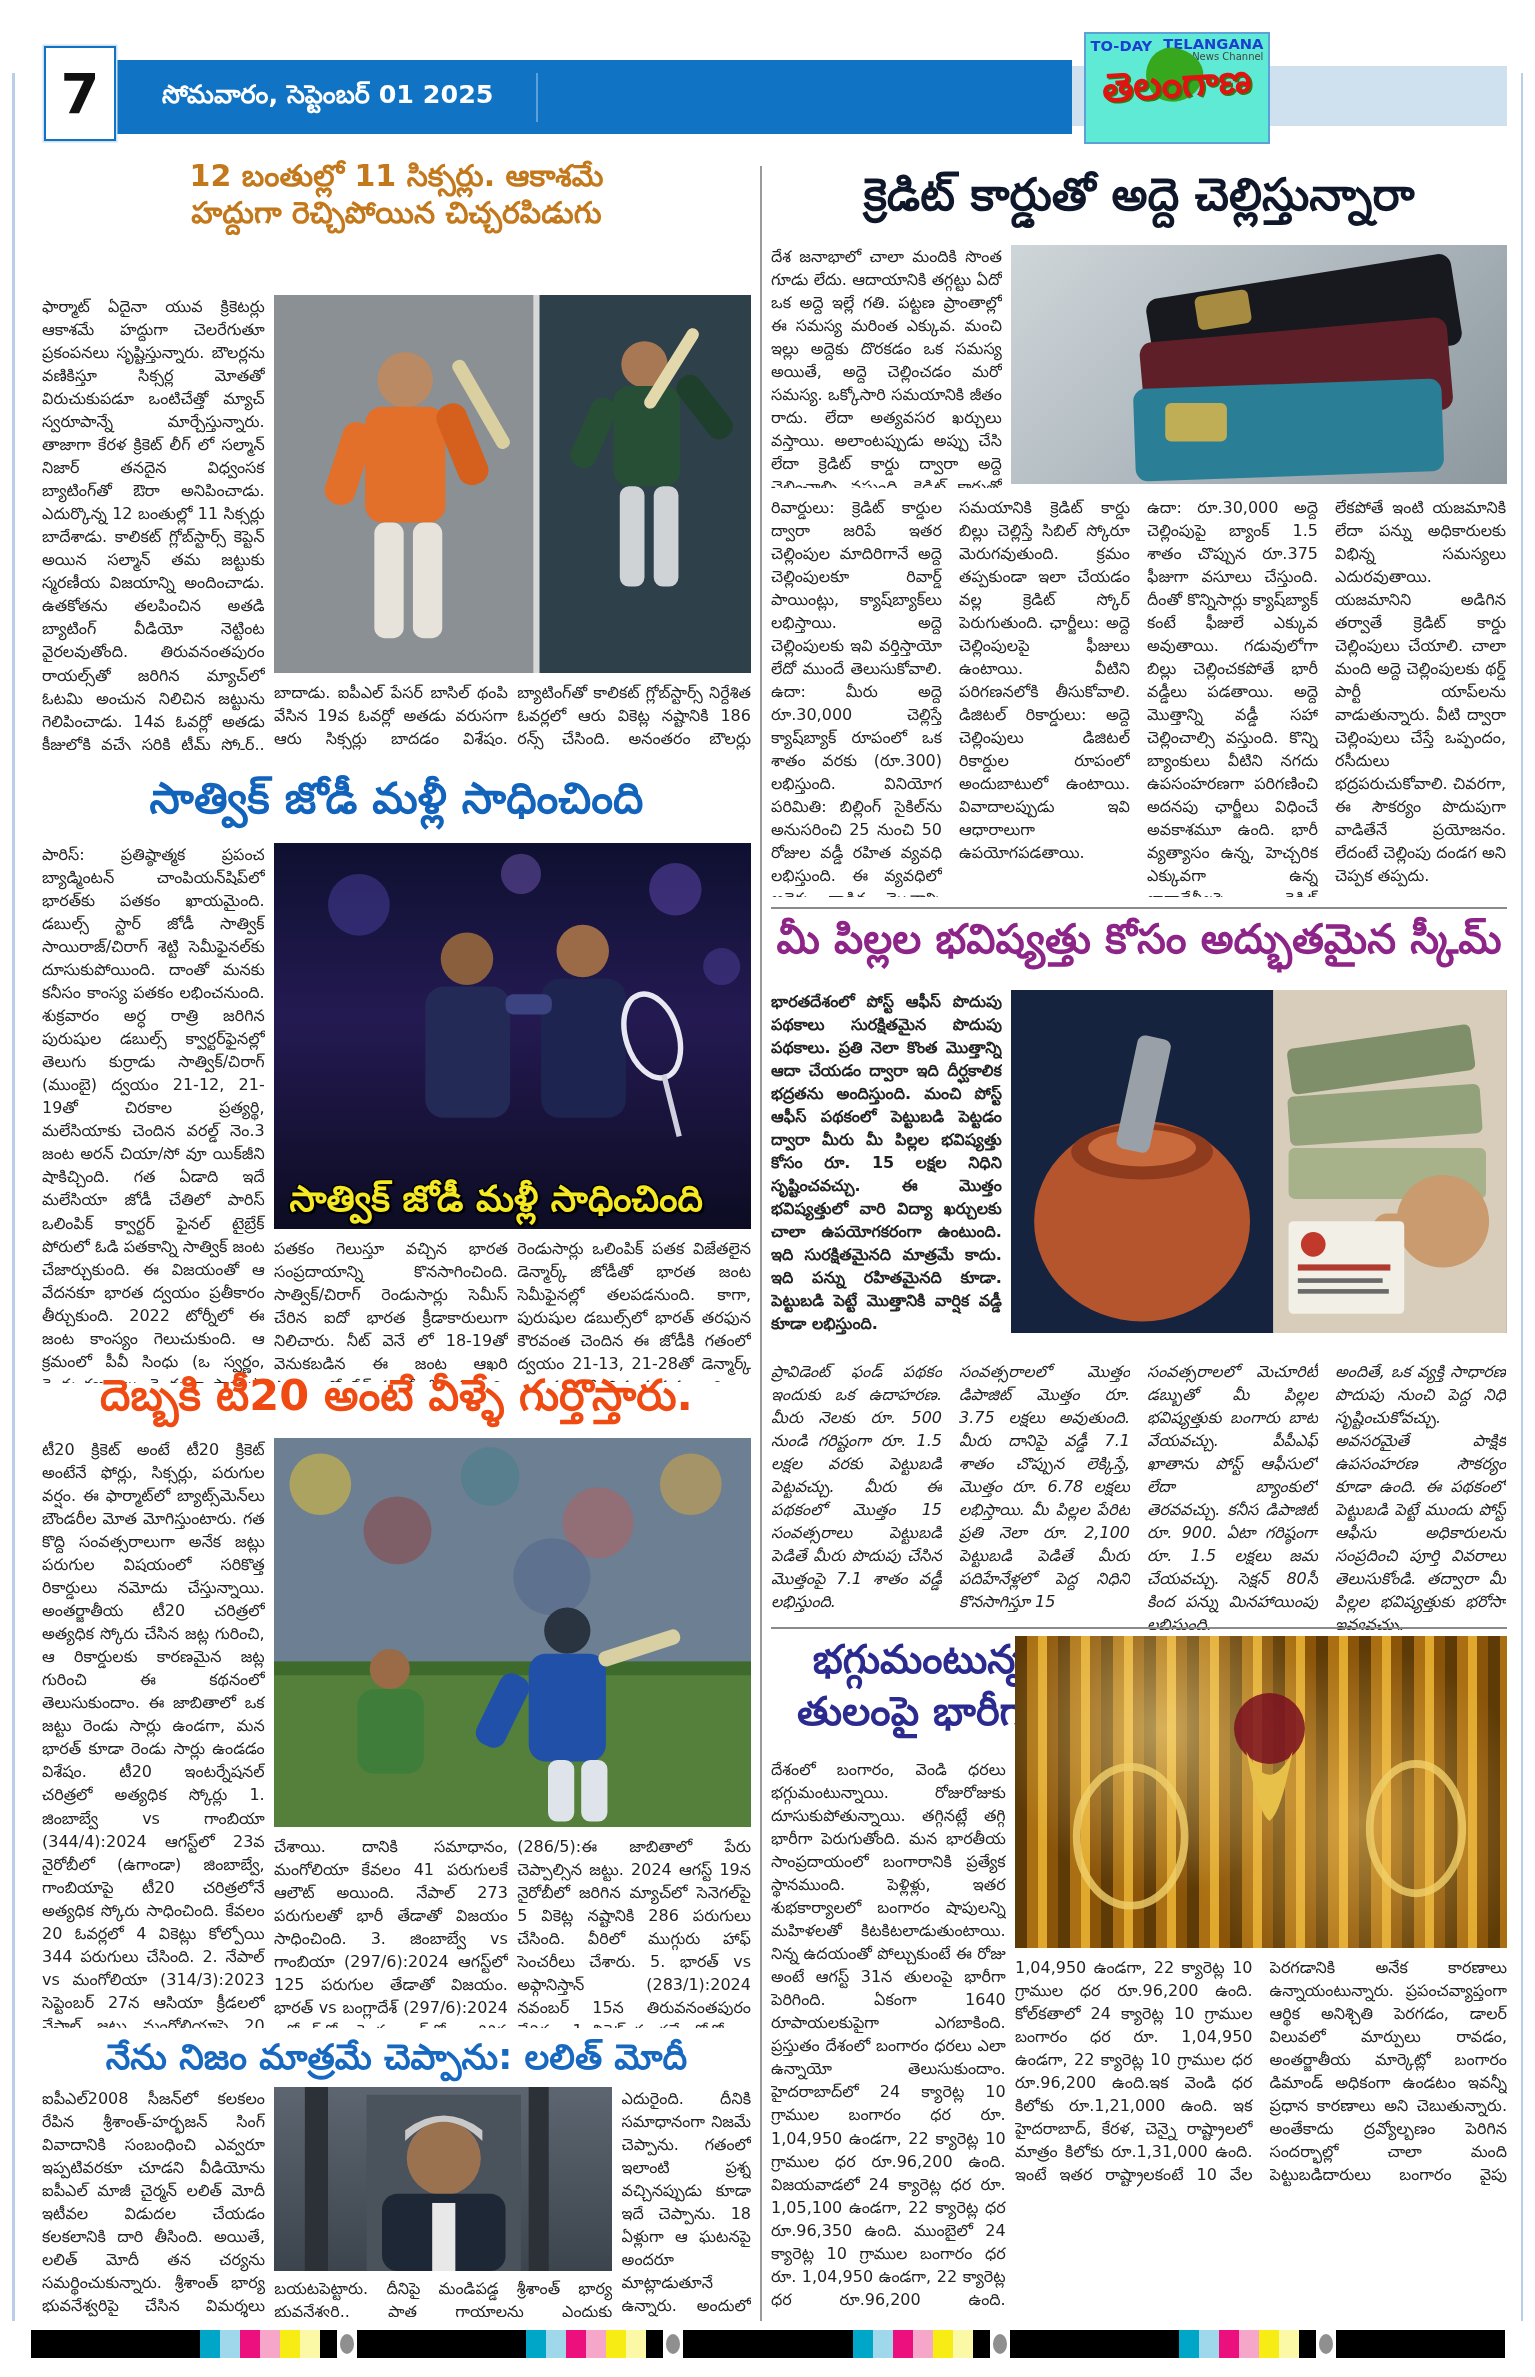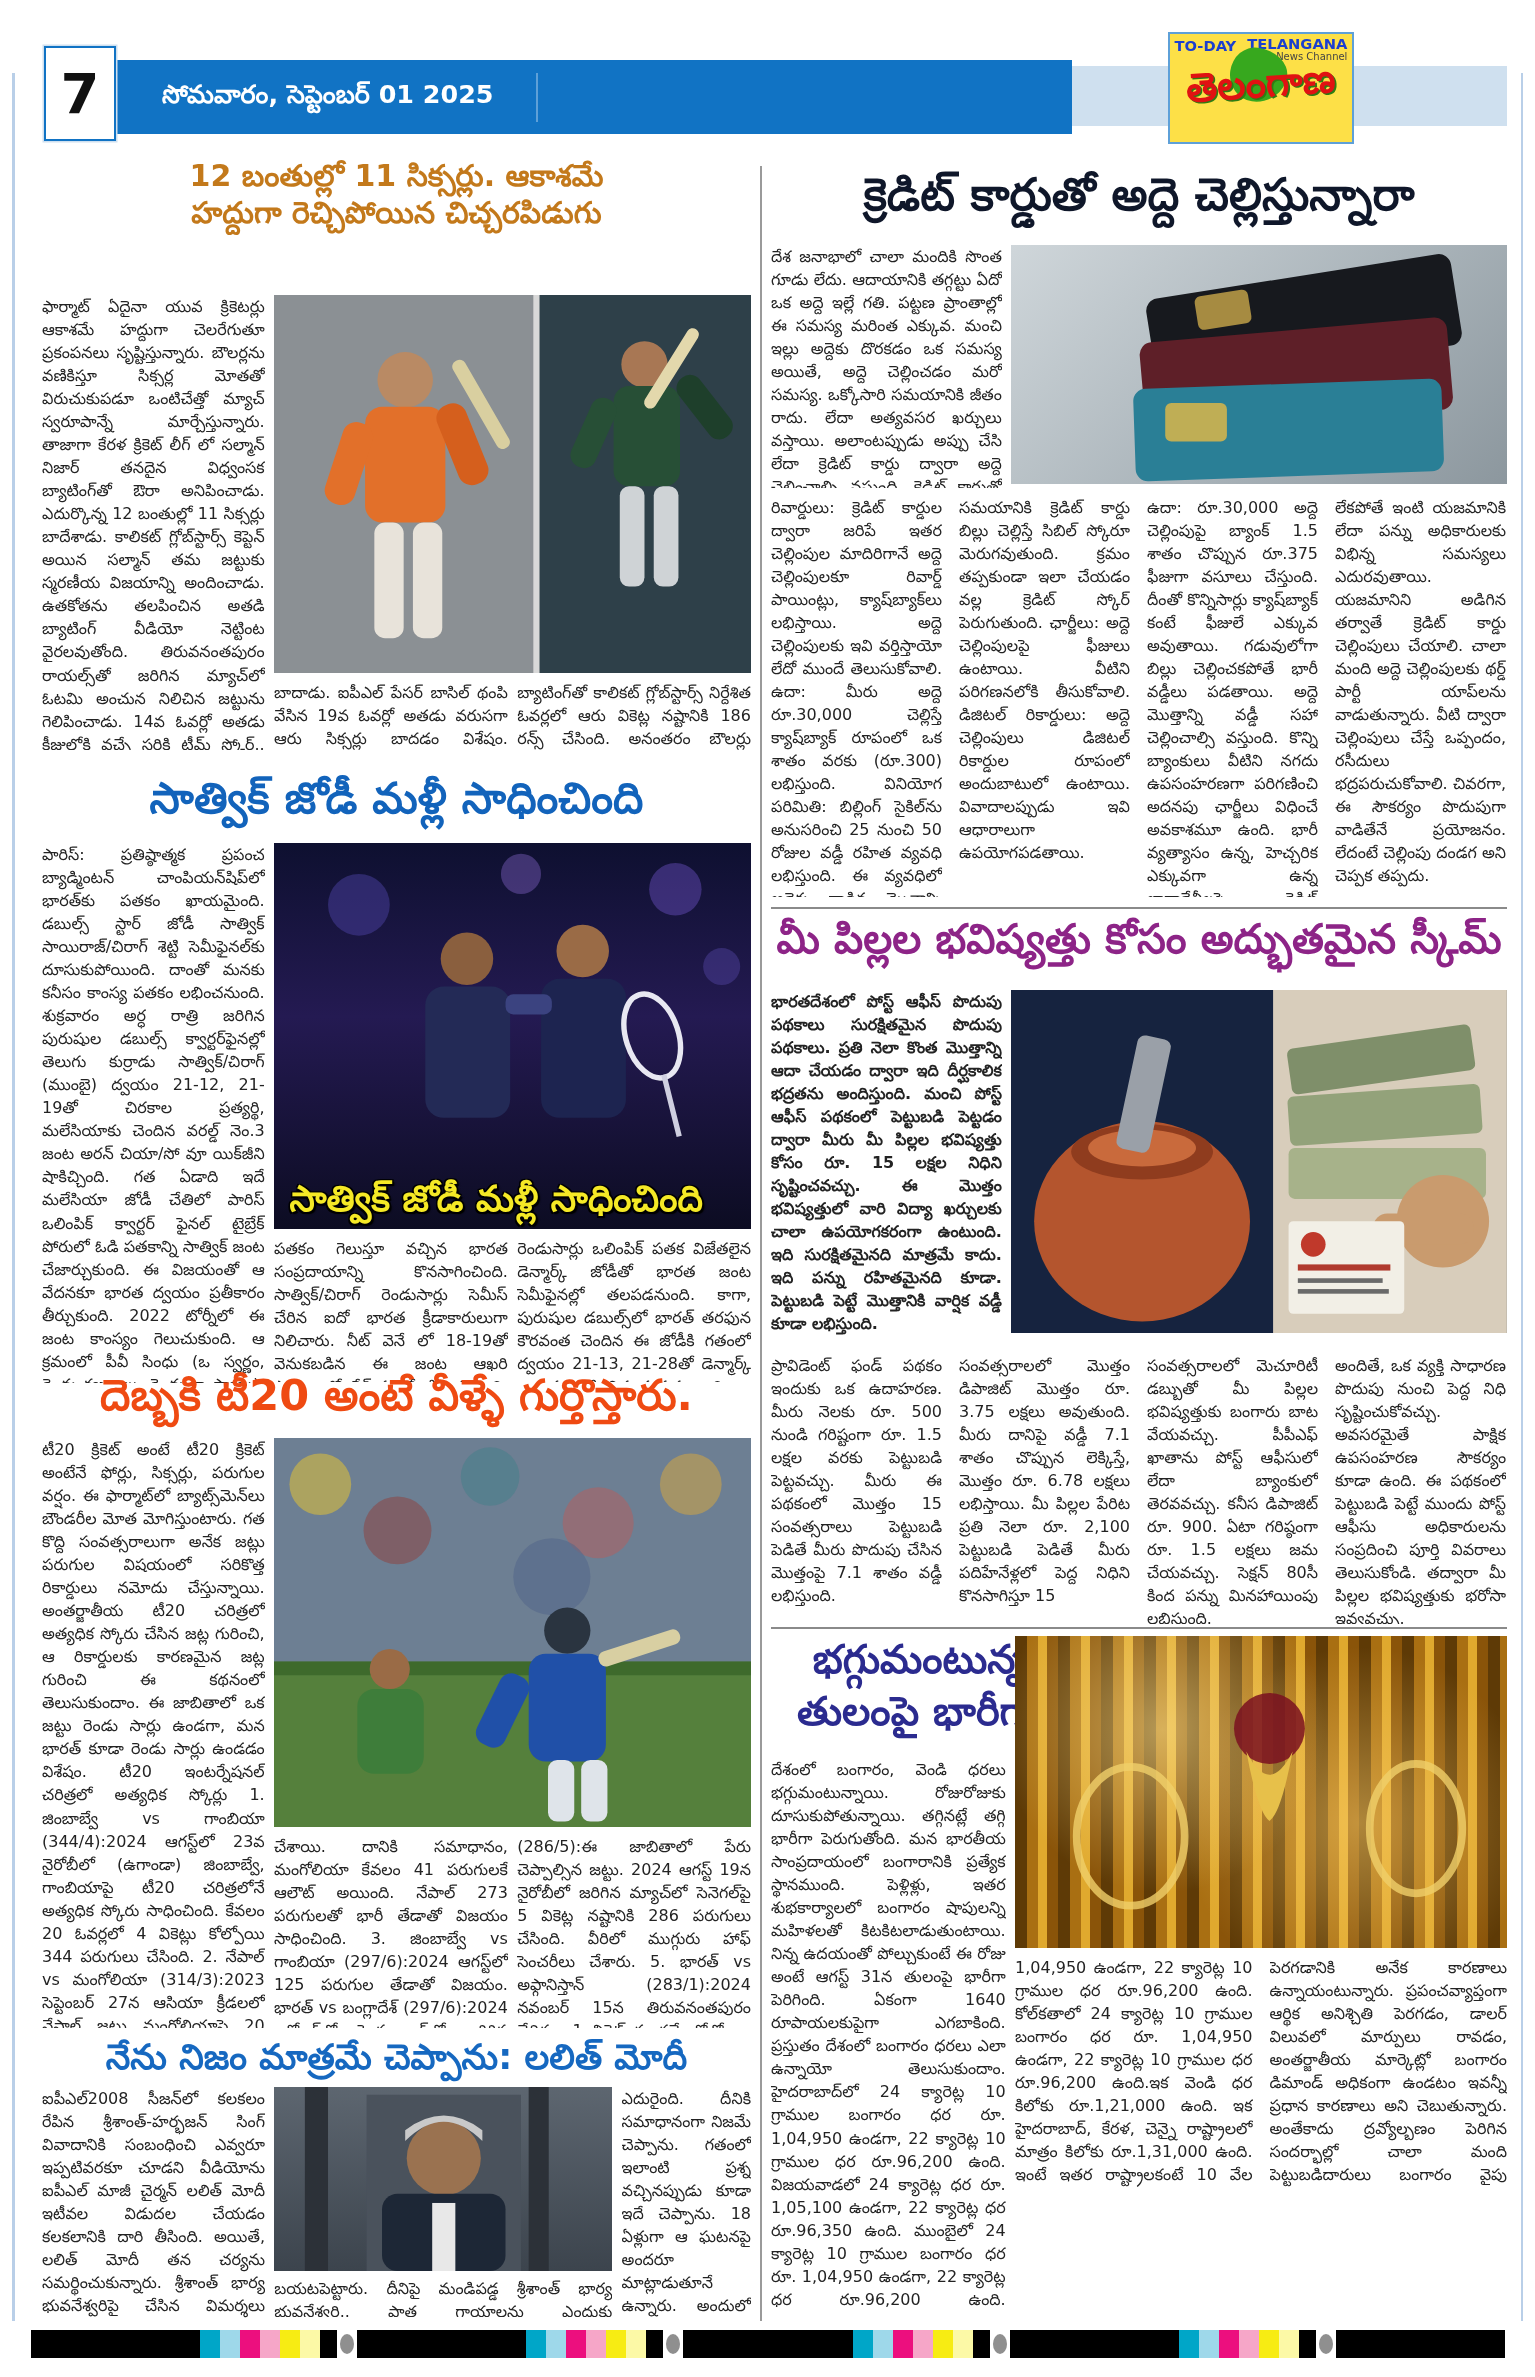--- a/index.html
+++ b/index.html
@@ -15,21 +15,21 @@
   .masthead-bar{left:93px;top:60px;width:979px;height:74px;background:#1173c4;
     display:flex;align-items:center;}
   .pagenum-box{left:44px;top:46px;width:68px;height:91px;background:#ffffff;
     border:2.3px solid #1173c4;box-shadow:0 0 0 1.5px #cfe0ef;display:flex;align-items:center;justify-content:center;
     font-size:56px;font-weight:bold;color:#111;z-index:3;}
   .date-text{margin-left:69px;font-size:25.4px;font-weight:bold;color:#ffffff;white-space:nowrap;}
   .bar-sep{width:1.5px;height:49px;background:#5ea0d8;margin:0 31px 0 43px;}
   .masthead-title{flex:1;text-align:center;font-family:"Liberation Serif",serif;
     font-size:60px;letter-spacing:5.4px;color:#e9f1fa;font-weight:500;}
   .light-band{left:1070px;top:66px;width:437px;height:60px;background:#cfe0ef;}
-  .logo-box{left:1168px;top:32px;width:182px;height:108px;background:#fde047;
+  .logo-box{left:1084px;top:32px;width:182px;height:108px;background:#5eead4;
     border:2.3px solid #5ea0d8;z-index:4;overflow:hidden;}
   .logo-row{display:flex;justify-content:space-between;padding:3.1px 4.6px 0 4.6px;}
   .logo-top-left{font-size:14.7px;font-weight:bold;color:#1b3fd0;}
   .logo-top-right{text-align:right;line-height:1;}
   .logo-top-right .big{font-size:14.7px;font-weight:bold;color:#1b3fd0;display:block;}
   .logo-top-right .small{font-size:10px;color:#444;display:block;}
   .logo-map{position:absolute;left:60px;top:14px;width:57px;height:54px;background:#37a81e;
     border-radius:42% 58% 55% 45%/50% 45% 55% 50%;transform:rotate(8deg);}
   .logo-brand{position:absolute;left:6.2px;top:26px;width:170px;text-align:center;
     font-size:40px;font-weight:bold;color:#e01212;transform:rotate(-4deg);
@@ -269,21 +269,21 @@
         <rect x="470" y="290" width="130" height="40" rx="18" fill="#c99b6e"></rect>
 
         <rect x="360" y="300" width="150px" height="120" rx="6" fill="#f2efe6"></rect>
         <circle cx="392" cy="330" r="16" fill="#c0392b"></circle>
         <rect x="372" y="356" width="120" height="8" fill="#b03a2e"></rect>
         <rect x="372" y="374" width="110" height="6" fill="#6a6a6a"></rect>
         <rect x="372" y="388" width="118" height="6" fill="#6a6a6a"></rect>
       </svg>
     </div>
   </div>
-  <div class="row" style="margin-top:17px;height:270px;">
+  <div class="row" style="margin-top:23px;height:270px;font-style:italic;">
     <div class="btxt" style="width:171px;height:270px;">ప్రావిడెంట్ ఫండ్ పథకం ఇందుకు ఒక ఉదాహరణ. మీరు నెలకు రూ. 500 నుండి గరిష్టంగా రూ. 1.5 లక్షల వరకు పెట్టుబడి పెట్టవచ్చు. మీరు ఈ పథకంలో మొత్తం 15 సంవత్సరాలు పెట్టుబడి పెడితే మీరు పొదుపు చేసిన మొత్తంపై 7.1 శాతం వడ్డీ లభిస్తుంది.</div>
     <div class="btxt" style="width:171px;height:270px;margin-left:17px;">సంవత్సరాలలో మొత్తం డిపాజిట్ మొత్తం రూ. 3.75 లక్షలు అవుతుంది. మీరు దానిపై వడ్డీ 7.1 శాతం చొప్పున లెక్కిస్తే, మొత్తం రూ. 6.78 లక్షలు లభిస్తాయి. మీ పిల్లల పేరిట ప్రతి నెలా రూ. 2,100 పెట్టుబడి పెడితే మీరు పదిహేనేళ్లలో పెద్ద నిధిని కొనసాగిస్తూ 15</div>
     <div class="btxt" style="width:171px;height:270px;margin-left:17px;">సంవత్సరాలలో మెచూరిటీ డబ్బుతో మీ పిల్లల భవిష్యత్తుకు బంగారు బాట వేయవచ్చు. పీపీఎఫ్ ఖాతాను పోస్ట్ ఆఫీసులో లేదా బ్యాంకులో తెరవవచ్చు. కనీస డిపాజిట్ రూ. 900. ఏటా గరిష్ఠంగా రూ. 1.5 లక్షలు జమ చేయవచ్చు. సెక్షన్ 80సీ కింద పన్ను మినహాయింపు లభిస్తుంది.</div>
     <div class="btxt" style="width:171px;height:270px;margin-left:17px;">అందితే, ఒక వ్యక్తి సాధారణ పొదుపు నుంచి పెద్ద నిధి సృష్టించుకోవచ్చు. అవసరమైతే పాక్షిక ఉపసంహరణ సౌకర్యం కూడా ఉంది. ఈ పథకంలో పెట్టుబడి పెట్టే ముందు పోస్ట్ ఆఫీసు అధికారులను సంప్రదించి పూర్తి వివరాలు తెలుసుకోండి. తద్వారా మీ పిల్లల భవిష్యత్తుకు భరోసా ఇవ్వవచ్చు.</div>
   </div>
 </section>
 
 <div class="abs h-divider" style="left:771px;top:1627px;"></div>
 
 <section class="abs" style="left:771px;top:1633px;width:736px;height:688px;">

